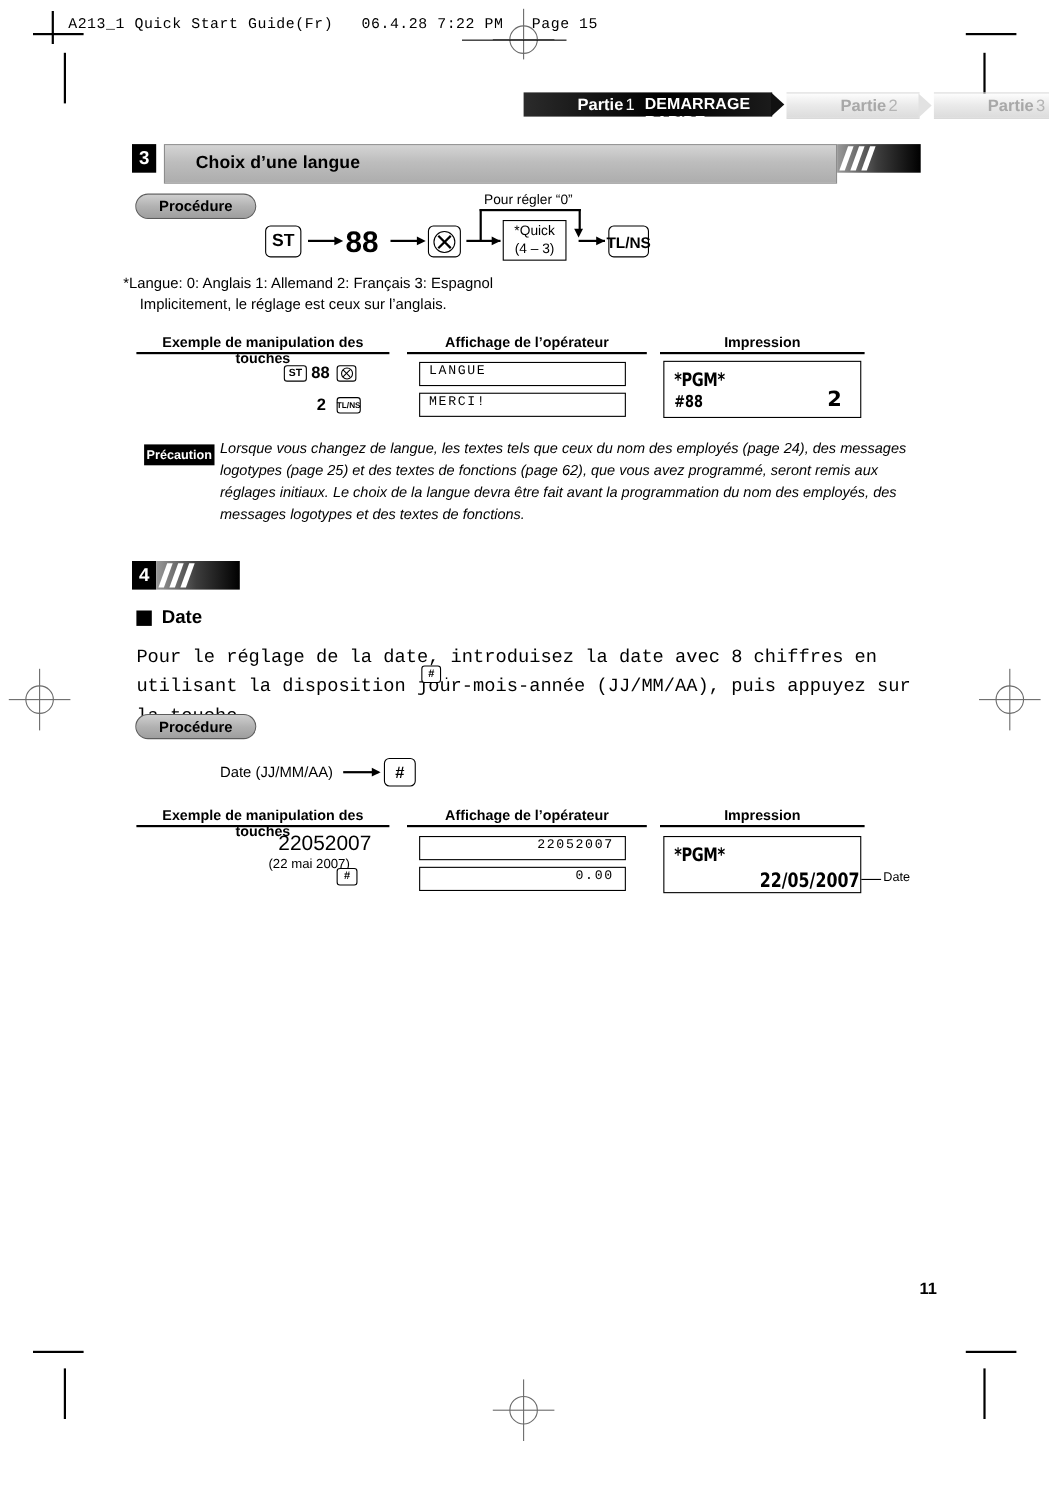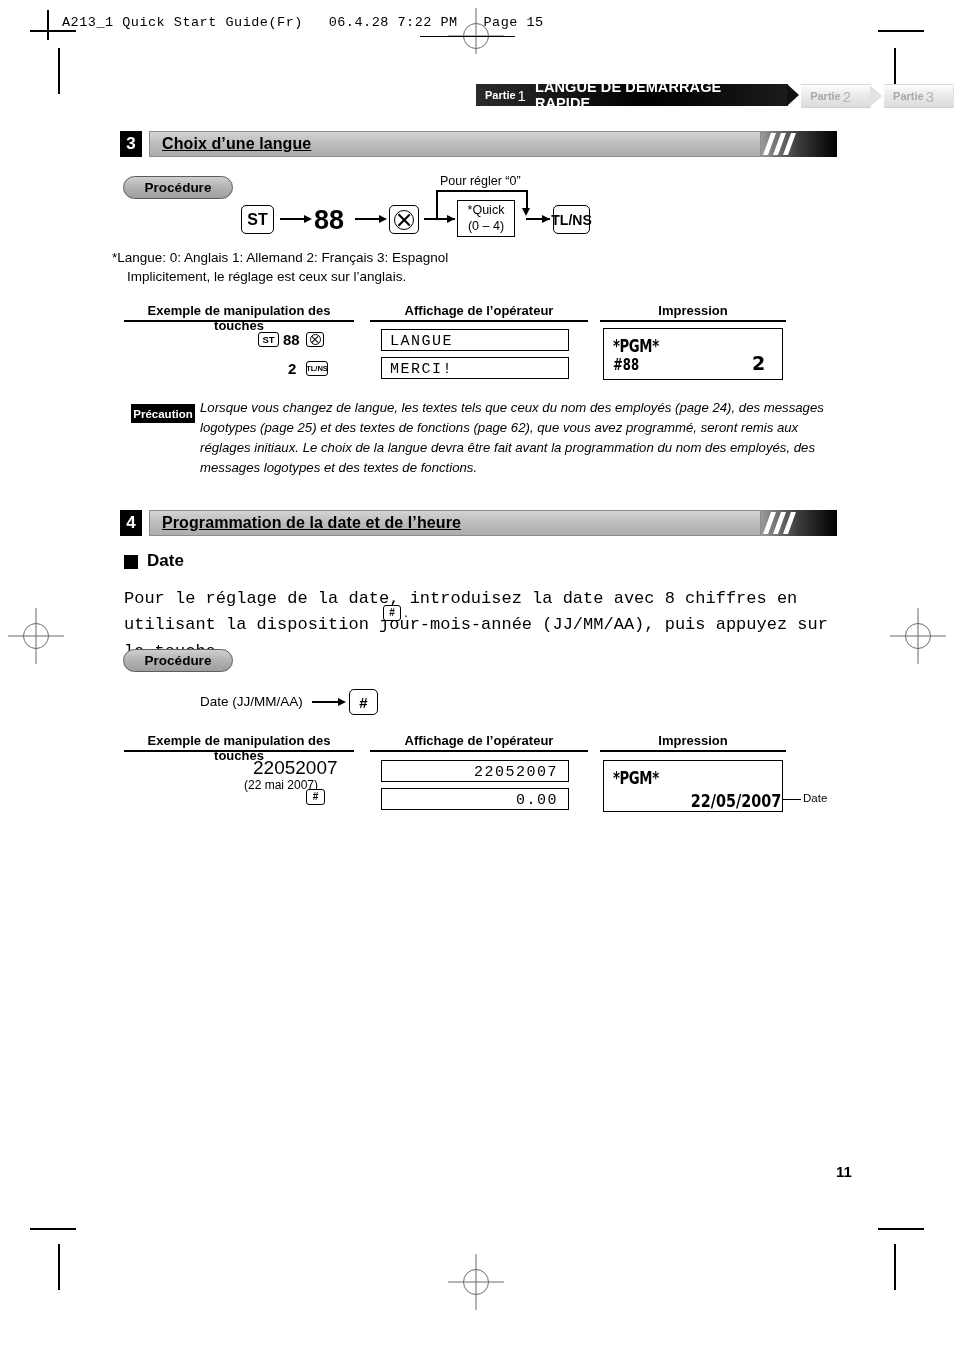--- a/index.html
+++ b/index.html
@@ -59,40 +59,39 @@
     border-bottom: 1px solid #d2d2d2;
     margin-left: 13px;
   }
   .tab-off::after {
     content: "";
     position: absolute; right: -11px; top: 0;
     border-top: 11px solid transparent;
     border-bottom: 11px solid transparent;
     border-left: 12px solid #e2e2e2;
   }
-  .tab .pt-word { font-size: 11px; font-weight: bold; margin-right: 2px; }
+  .tab .pt-word { font-size: 15px; font-weight: bold; margin-right: 2px; margin-left: 40px; }
   .tab .pt-num { font-size: 15px; font-weight: normal; }
   .tab-main .pt-title { font-size: 14.5px; font-weight: bold; margin-left: 9px; letter-spacing: 0.1px; }
   .tab-off .pt-word { color: #a8a8a8; }
   .tab-off .pt-num { color: #b4b4b4; }
 
   
   .sect { position: absolute; height: 26px; display: flex; align-items: stretch; }
   .sect-num {
     width: 22px; height: 26px; background: #000; color: #fff;
     font-size: 17px; font-weight: bold; display: flex; align-items: center; justify-content: center;
   }
   .sect-bar {
-    position: relative; margin-left: 7px; height: 26px; display: flex; align-items: center;
+    position: relative; margin-left: 7px; height: 36px; display: flex; align-items: center;
     background: linear-gradient(to bottom,#d4d4d4 0%, #bdbdbd 45%, #adadad 100%);
     border: 1px solid #8d8d8d;
     box-sizing: border-box;
-    padding-left: 12px;
+    padding-left: 28px;
     flex: 1 1 auto;
-    text-decoration: underline;
   }
   .sect-title { font-size: 16px; font-weight: bold; letter-spacing: 0.1px; }
   .sect-tail {
     position: relative; width: 76px; height: 26px;
     background: linear-gradient(to right,#9a9a9a 0%, #3d3d3d 48%, #000 100%);
   }
   .slash { position: absolute; top: 2px; width: 5px; height: 22px; background: #fff; transform: skewX(-20deg); }
 
   
   .pill {
@@ -143,22 +142,22 @@
     display: flex; flex-direction: column; align-items: center; justify-content: center;
     font-size: 12.5px; line-height: 1.25;
   }
 
   
   .colhead { position: absolute; font-size: 13px; font-weight: bold; text-align: center; }
   .colrule { position: absolute; height: 1.6px; background: #000; }
 
   .lcd {
     position: absolute; box-sizing: border-box; border: 1.5px solid #000; background: #fff;
-    font-family: "Liberation Mono", monospace; font-size: 15px;
-    display: flex; align-items: flex-end;
+    font-family: "Liberation Mono", monospace; font-size: 12px;
+    display: flex; align-items: flex-start;
     letter-spacing: 1.5px;
   }
   .lcd.left { justify-content: flex-start; padding-left: 8px; }
   .lcd.right { justify-content: flex-end; padding-right: 10px; }
 
   .printbox { position: absolute; box-sizing: border-box; border: 1.6px solid #000; background: #fff; }
   .pgm {
     position: absolute; font-family: "DejaVu Sans", sans-serif;
     font-weight: bold; letter-spacing: -0.5px;
   }
@@ -275,21 +274,21 @@
 <div class="arrowR" style="left:447px; top:214.5px;"></div>
 
 <div class="ln vl" style="left:436px; top:190px; height:29px;"></div>
 <div class="ln hl" style="left:436px; top:190px; width:92px;"></div>
 <div class="ln vl" style="left:526px; top:190px; height:20px;"></div>
 <div class="arrowD" style="left:521.5px; top:208px;"></div>
 <div class="t" style="left:440px; top:174px; font-size:12.5px;">Pour régler “0”</div>
 
 <div class="langbox" style="left:457px; top:200px; width:58px; height:37px;">
   <span>*Quick</span>
-  <span>(0 – 4)</span>
+  <span>(4 – 3)</span>
 </div>
 
 <div class="ln hl" style="left:526px; top:218px; width:24px;"></div>
 <div class="arrowR" style="left:542px; top:214.5px;"></div>
 
 <div class="key" style="left:553px; top:205px; width:37px; height:29px; font-size:14px;">
   <span>TL/NS</span>
 </div>
 
 <div class="t" style="left:112px; top:250px;">*Langue:  0: Anglais    1: Allemand     2: Français     3: Espagnol</div>
@@ -332,23 +331,20 @@
 <div class="rcpt" style="left:752px; top:352px; font-size:19px;">2</div>
 
 <div class="caution-badge" style="left:131px; top:404px; width:64px; height:19px;">
   <span class="lt"></span>
   <span style="padding-right:4px;">Précaution</span>
 </div>
 <div class="caution-text" style="left:200px; top:398px; width:638px;">Lorsque vous changez de langue, les textes tels que ceux du nom des employés (page 24), des messages logotypes (page 25) et des textes de fonctions (page 62), que vous avez programmé, seront remis aux réglages initiaux. Le choix de la langue devra être fait avant la programmation du nom des employés, des messages logotypes et des textes de fonctions.</div>
 
 <div class="sect" style="left:120px; top:510px; width:717px;">
   <div class="sect-num">4</div>
-  <div class="sect-bar">
-    <span class="sect-title">Programmation de la date et de l’heure</span>
-  </div>
   <div class="sect-tail">
     <div class="slash" style="left:6px;"></div>
     <div class="slash" style="left:16px;"></div>
     <div class="slash" style="left:26px;"></div>
   </div>
 </div>
 
 <div class="sq" style="left:124px; top:555px; width:14px; height:14px;"></div>
 <div class="subhead" style="left:147px; top:551px;">Date</div>
 

